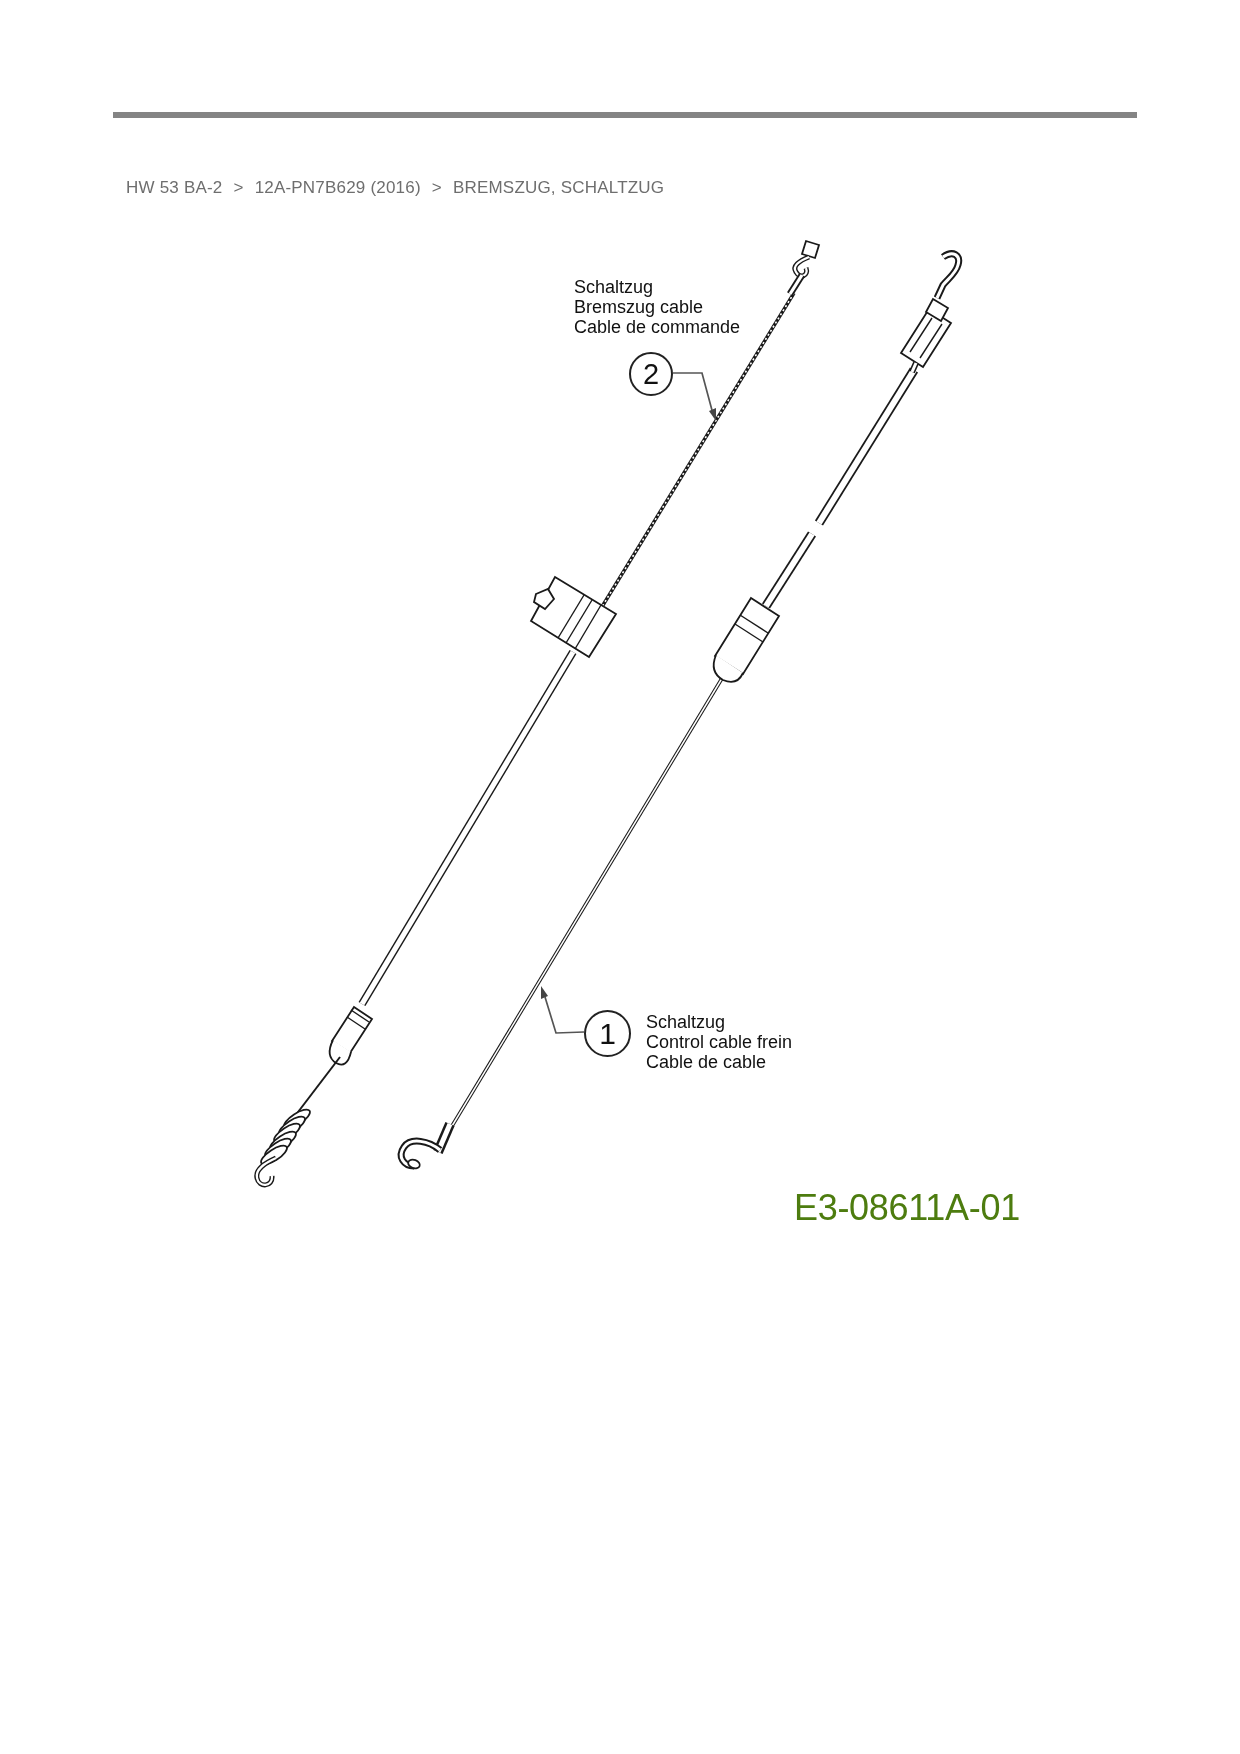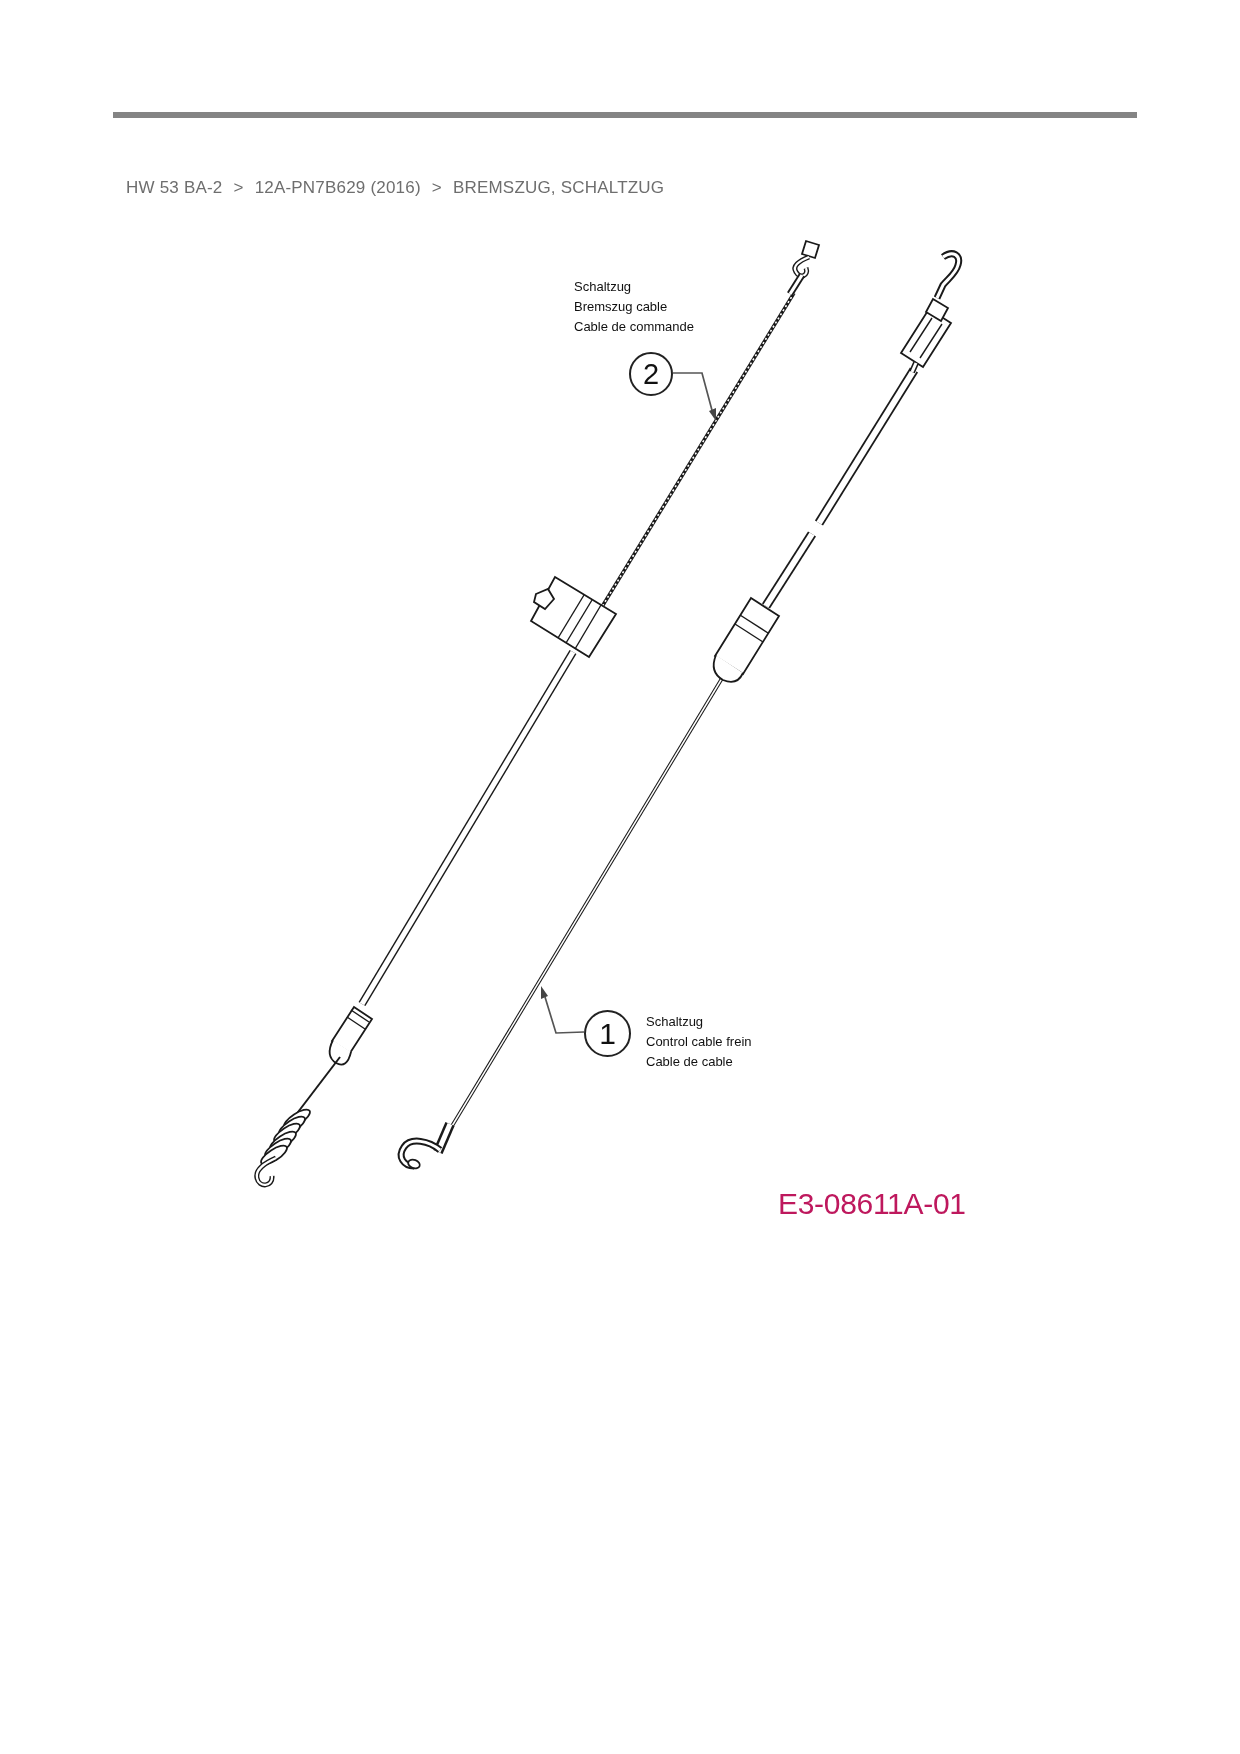--- a/index.html
+++ b/index.html
@@ -11,35 +11,35 @@
     position:absolute;left:113px;top:112px;width:1024px;height:6px;
     background:#848484;
   }
   .breadcrumb{
     position:absolute;left:126px;top:146px;
     font-size:17px;color:#6e6e6e;white-space:nowrap;letter-spacing:.2px;margin-top:32px;
   }
   .breadcrumb .sep{margin:0 11px;color:#6e6e6e;}
   .diagram-svg{position:absolute;left:0;top:0;width:1240px;height:1754px;}
   .part-label{
-    position:absolute;font-size:13px;line-height:20px;color:#111;
+    position:absolute;font-size:18px;line-height:20px;color:#111;
     white-space:nowrap;
   }
   .label-schaltzug{left:574px;top:277px;}
   .label-bremszug{left:646px;top:1012px;}
   .callout-badge{
     position:absolute;border:2px solid #222;border-radius:50%;
     background:#fff;display:flex;align-items:center;justify-content:center;
     font-size:29px;color:#111;box-sizing:border-box;
   }
   .callout-2{left:629px;top:352px;width:44px;height:44px;}
   .callout-1{left:584px;top:1010px;width:47px;height:47px;font-size:30px;}
   .diagram-code{
-    position:absolute;left:778px;top:1187px;font-size:30px;
-    letter-spacing:-0.3px;color:#be185d;white-space:nowrap;
+    position:absolute;left:794px;top:1187px;font-size:36px;
+    letter-spacing:-0.3px;color:#4d7c0f;white-space:nowrap;
   }
   svg .ln{stroke:#1a1a1a;fill:none;}
   svg .wh{stroke:#ffffff;fill:none;}
   svg .part{fill:#ffffff;stroke:#1a1a1a;stroke-width:1.8;}
   svg .detail{stroke:#1a1a1a;stroke-width:1.4;fill:none;}
   svg .leader{stroke:#555555;stroke-width:1.7;fill:none;}
 </style>
 </head>
 <body>
 

